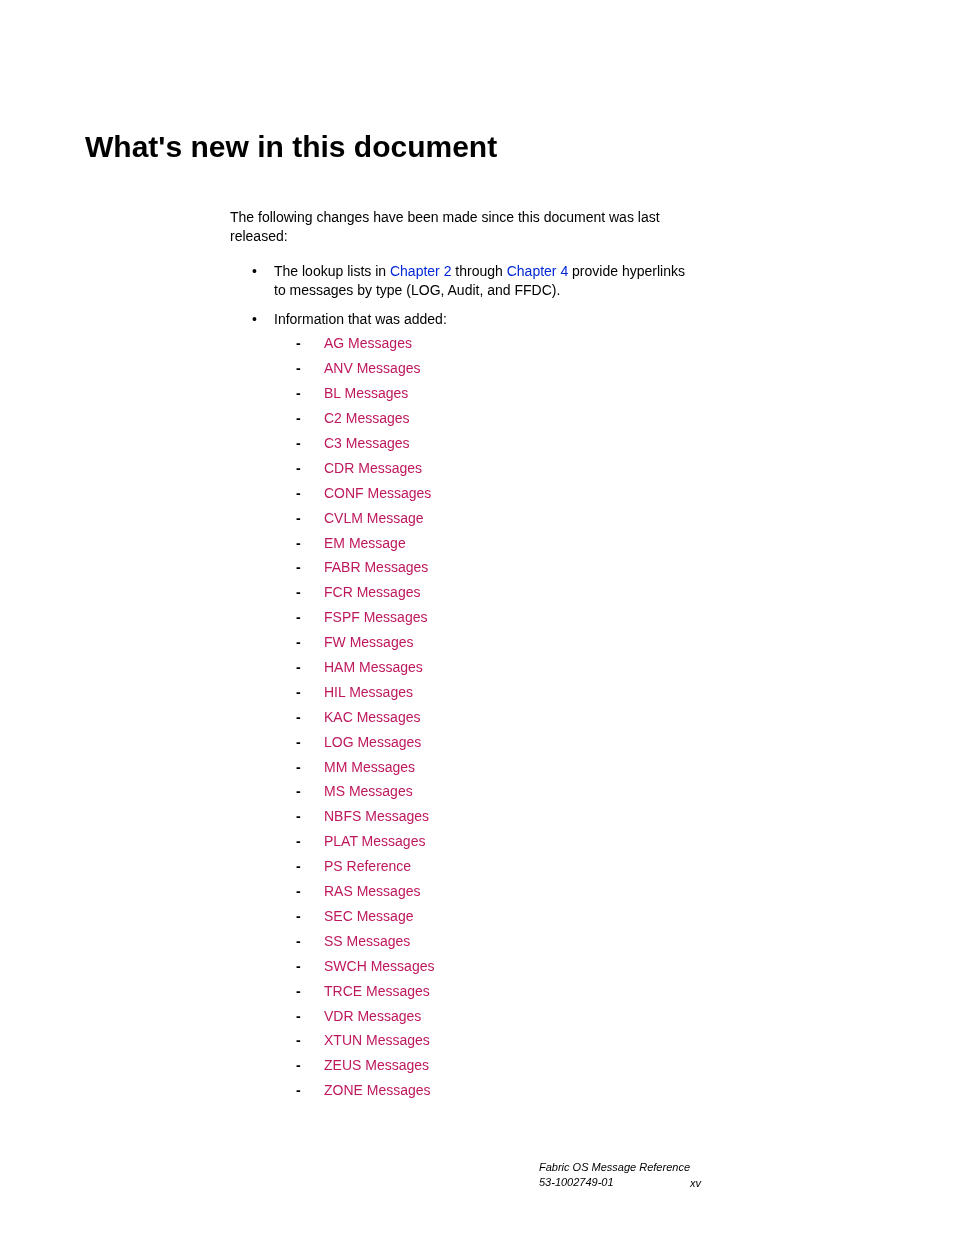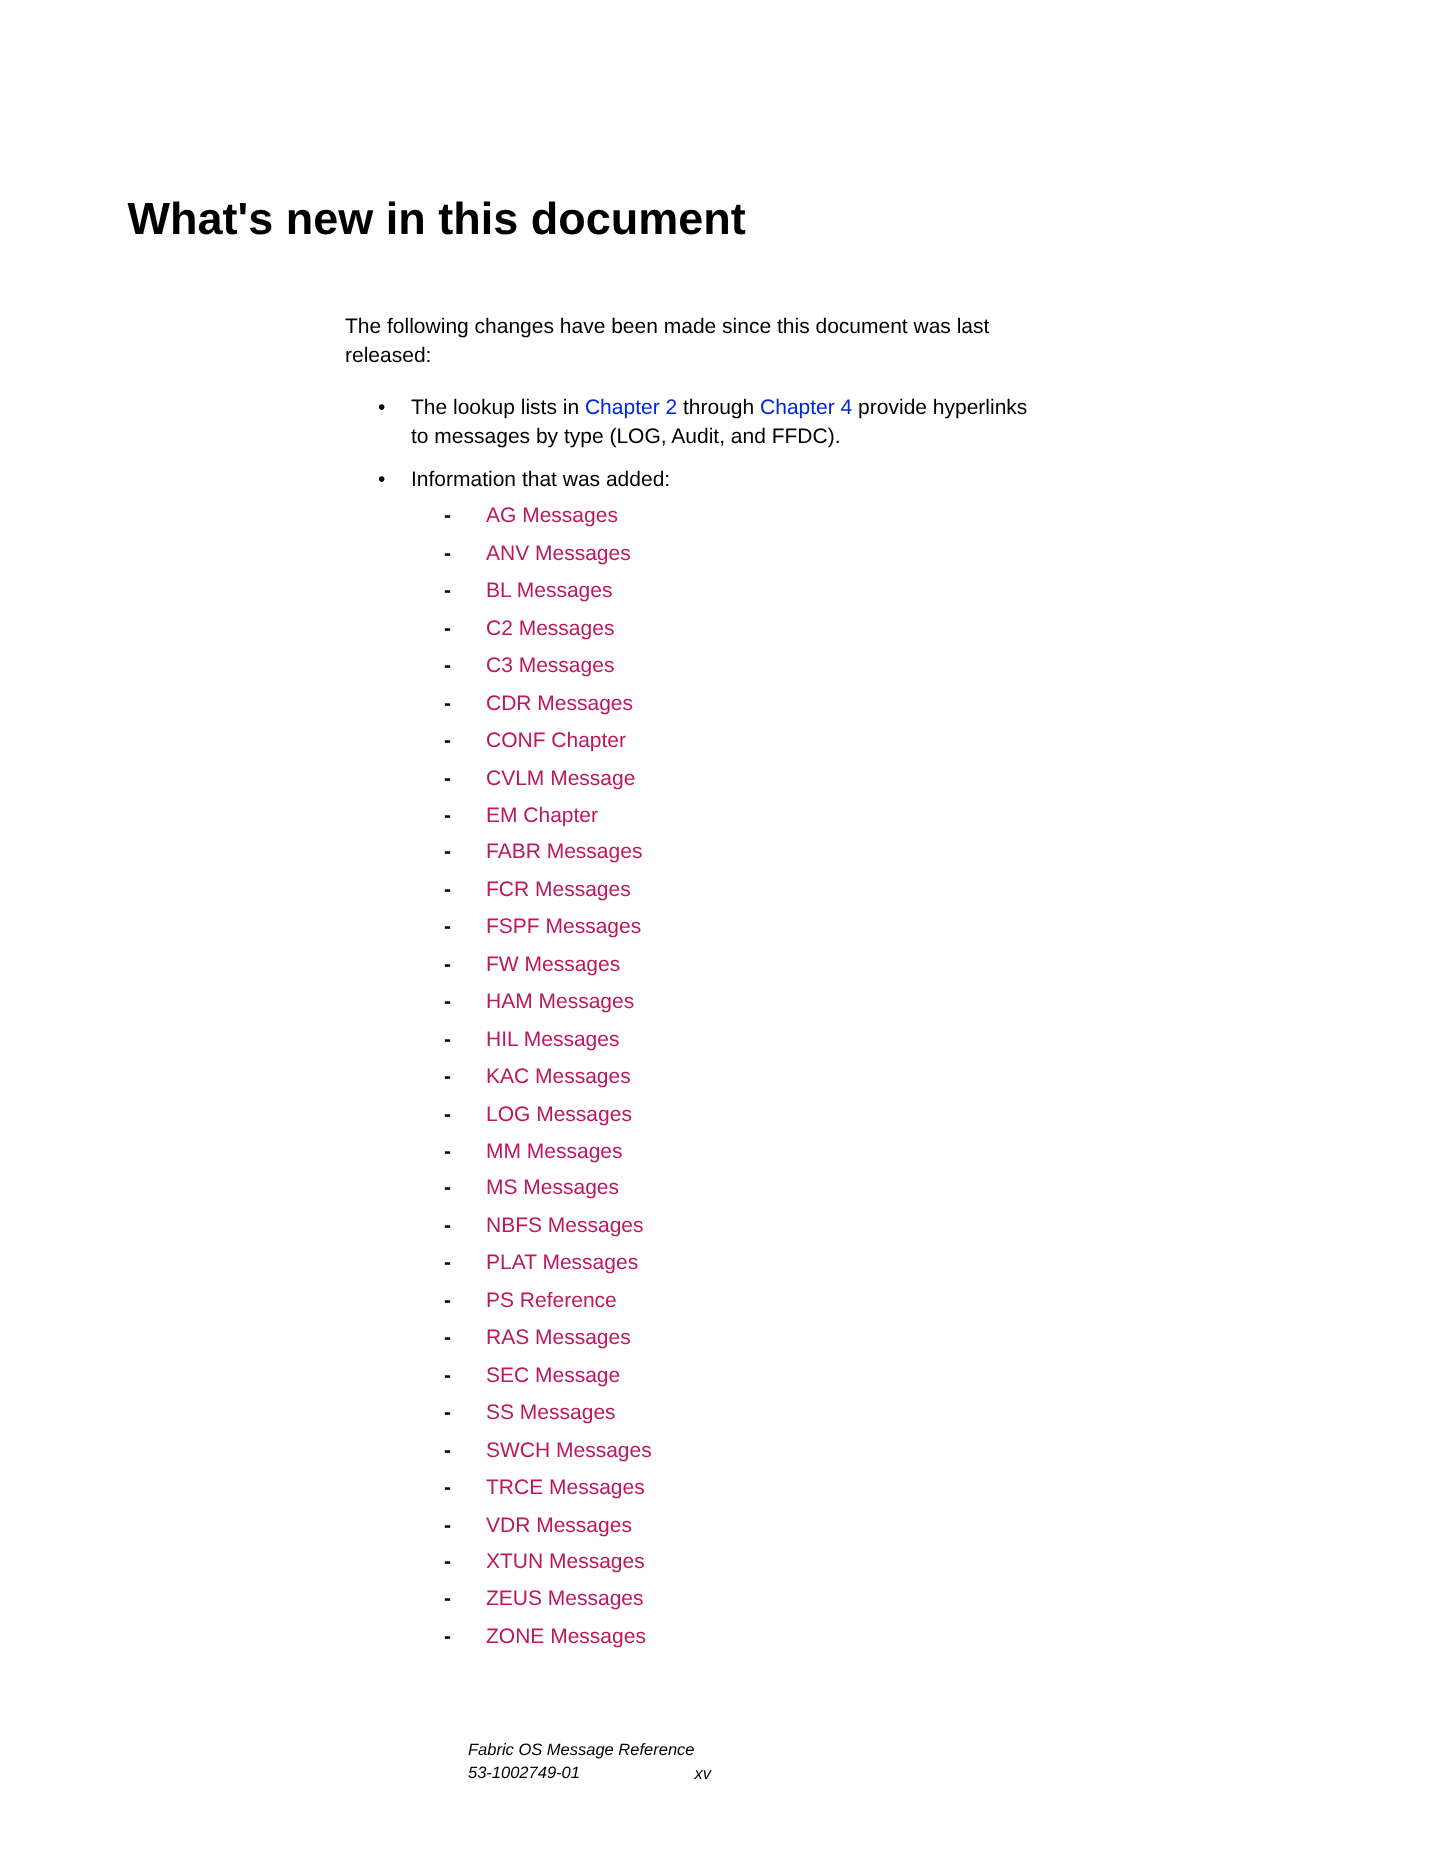--- a/index.html
+++ b/index.html
@@ -70,21 +70,21 @@
   }
   .footer {
     position: absolute;
     left: 85px;
     right: 85px;
     bottom: 46px;
     font-size: 11px;
     font-style: italic;
     color: #000;
     display: flex;
-    justify-content: center;
+    justify-content: flex-end;
     align-items: flex-end;
   }
   .footer-left { line-height: 1.3; }
   .footer-right { font-style: italic; }
 </style>
 </head>
 <body>
 
 <div class="page">
 
@@ -100,23 +100,23 @@
       </li>
       <li>
         <span class="bullet-text body-text">Information that was added:</span>
         <ul class="sub" id="sublist">
             <li><span class="dash">-</span><span class="sublink">AG Messages</span></li>
             <li><span class="dash">-</span><span class="sublink">ANV Messages</span></li>
             <li><span class="dash">-</span><span class="sublink">BL Messages</span></li>
             <li><span class="dash">-</span><span class="sublink">C2 Messages</span></li>
             <li><span class="dash">-</span><span class="sublink">C3 Messages</span></li>
             <li><span class="dash">-</span><span class="sublink">CDR Messages</span></li>
-            <li><span class="dash">-</span><span class="sublink">CONF Chapter</span></li>
+            <li><span class="dash">-</span><span class="sublink">CONF Messages</span></li>
             <li><span class="dash">-</span><span class="sublink">CVLM Message</span></li>
-            <li><span class="dash">-</span><span class="sublink">EM Chapter</span></li>
+            <li><span class="dash">-</span><span class="sublink">EM Message</span></li>
             <li><span class="dash">-</span><span class="sublink">FABR Messages</span></li>
             <li><span class="dash">-</span><span class="sublink">FCR Messages</span></li>
             <li><span class="dash">-</span><span class="sublink">FSPF Messages</span></li>
             <li><span class="dash">-</span><span class="sublink">FW Messages</span></li>
             <li><span class="dash">-</span><span class="sublink">HAM Messages</span></li>
             <li><span class="dash">-</span><span class="sublink">HIL Messages</span></li>
             <li><span class="dash">-</span><span class="sublink">KAC Messages</span></li>
             <li><span class="dash">-</span><span class="sublink">LOG Messages</span></li>
             <li><span class="dash">-</span><span class="sublink">MM Messages</span></li>
             <li><span class="dash">-</span><span class="sublink">MS Messages</span></li>

